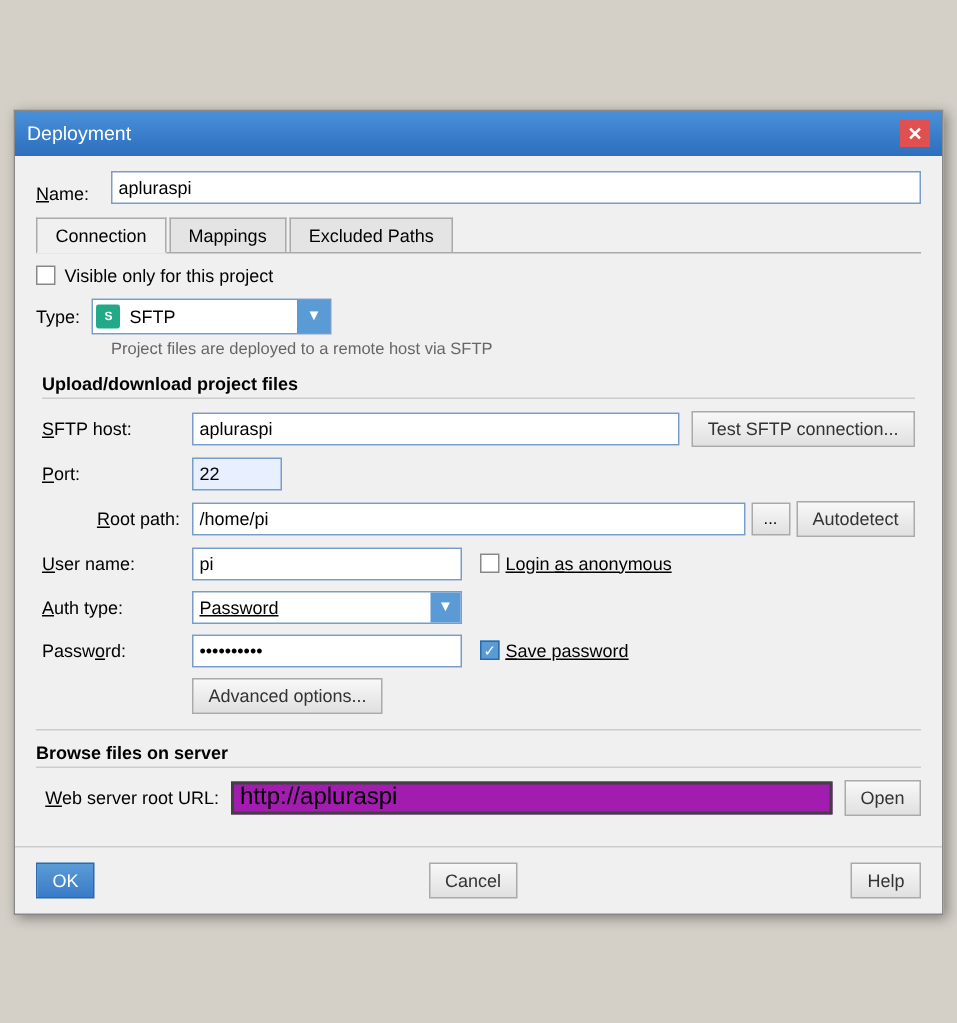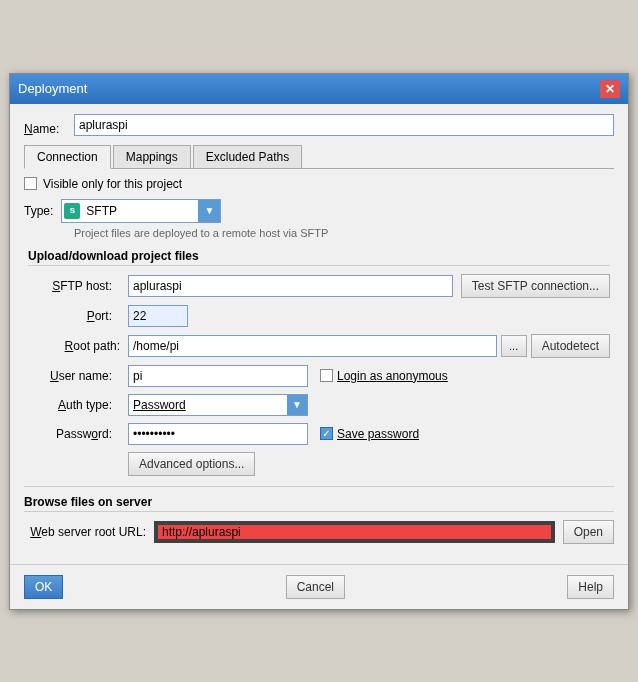--- a/index.html
+++ b/index.html
@@ -152,21 +152,21 @@
       padding: 0 4px;
       margin-bottom: 10px;
     }
     .form-row {
       display: flex;
       align-items: center;
       margin-bottom: 7px;
     }
     .form-label {
       width: 100px;
-      text-align: right;
+      text-align: left;
       padding-right: 16px;
       font-size: 12px;
     }
     .form-label span { text-decoration: underline; }
     .form-input {
       height: 22px;
       border: 1px solid #7a9cc9;
       padding: 2px 4px;
       font-size: 12px;
       background: white;
@@ -287,24 +287,24 @@
     .web-url-label {
       width: 130px;
       text-align: right;
       padding-right: 8px;
       font-size: 12px;
     }
     .web-url-label span { text-decoration: underline; }
     .web-url-input {
       flex: 1;
       height: 22px;
-      border: 4px solid #404040;
-      padding: 2px 4px;
-      font-size: 12px;
-      background: #ef4444;
+      border: 2px solid #404040;
+      padding: 2px 4px;
+      font-size: 16px;
+      background: #a21caf;
     }
     .dialog-footer {
       display: flex;
       justify-content: space-between;
       gap: 6px;
       padding: 10px 14px;
       border-top: 1px solid #ccc;
       margin-top: 4px;
     }
     .check-box {

